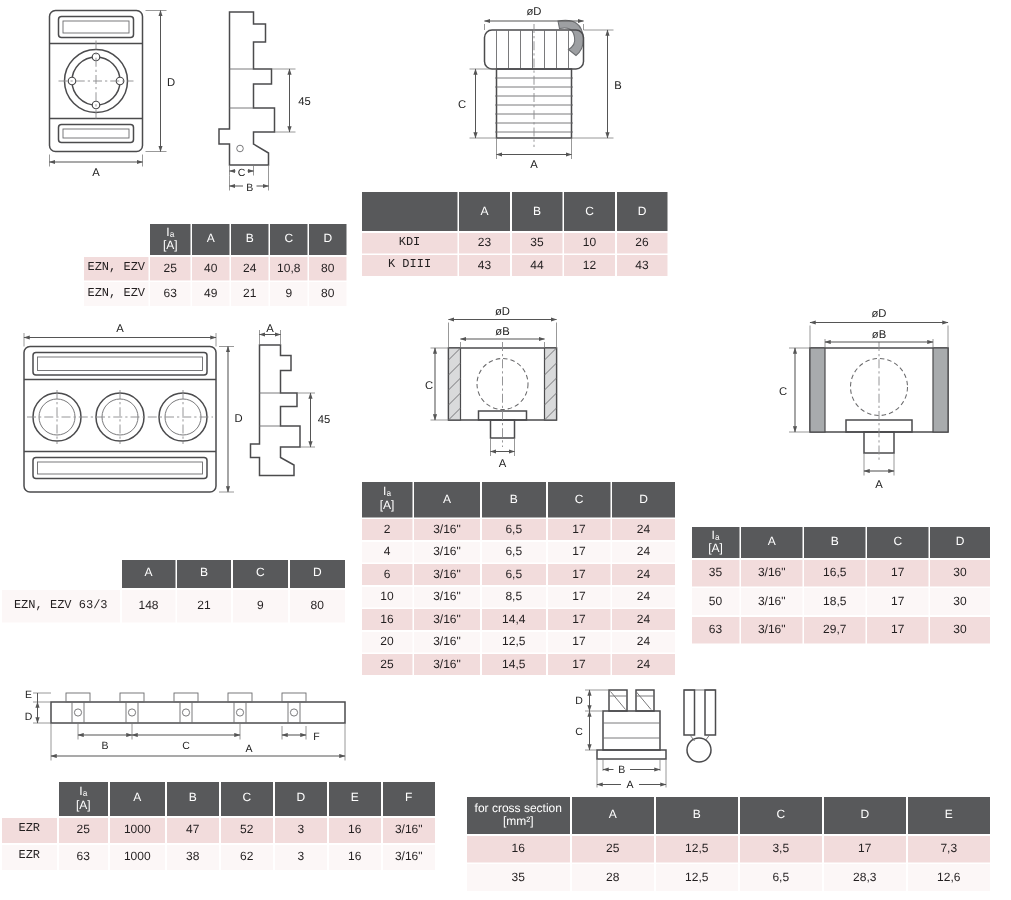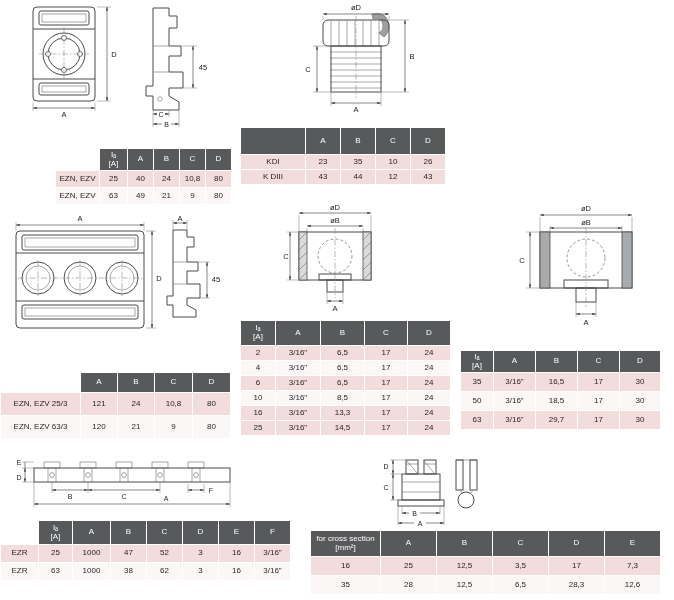--- a/index.html
+++ b/index.html
@@ -6,21 +6,21 @@
   body{background:#ffffff;}
   #page{position:relative;width:674px;height:600px;background:#fff;
         font-family:"Liberation Sans","DejaVu Sans",sans-serif;color:#231f20;overflow:hidden;}
   table.tbl{position:absolute;border-collapse:collapse;table-layout:fixed;}
   .tbl th,.tbl td{border:1px solid #fff;font-size:8px;font-weight:normal;text-align:center;
         vertical-align:middle;padding:0;line-height:1.1;overflow:hidden;}
   .hdr{background:#58595b;color:#fff;font-weight:bold;}
   .blank{background:transparent;border:none;}
   .pink{background:#f2dcdc;}
   .white{background:#fcf7f7;}
-  .lbl{text-align:left;padding-left:4px;}
+  .lbl{text-align:left;padding-left:4px;font-family:Liberation Mono, monospace;}
   .pre{white-space:pre-line;}
   .small{font-size:7px;}
   svg.draw{position:absolute;overflow:visible;}
   svg.draw text{font-family:"Liberation Sans","DejaVu Sans",sans-serif;font-size:7.5px;fill:#222;}
   svg.draw text.t7{font-size:7px;}
   .ln{fill:none;stroke:#4b4b4d;stroke-width:1;}
   .lnt{fill:none;stroke:#6b6b6d;stroke-width:0.6;}
   .cl{fill:none;stroke:#8a8a8c;stroke-width:0.6;stroke-dasharray:6 2 1.5 2;}
   .dsh{fill:none;stroke:#6b6b6d;stroke-width:0.7;stroke-dasharray:3 2;}
   .dim{fill:none;stroke:#555;stroke-width:0.7;}
@@ -382,29 +382,22 @@
       </colgroup>
     <tbody>
         <tr style="height:20px">
       <th class="blank"></th>
       <th class="hdr">A</th>
       <th class="hdr">B</th>
       <th class="hdr">C</th>
       <th class="hdr">D</th>
     </tr>
     <tr style="height:23px">
-      <td class="pink lbl">EZN, EZV 25/3</td>
-      <td class="pink">121</td>
-      <td class="pink">24</td>
-      <td class="pink">10,8</td>
-      <td class="pink">80</td>
-    </tr>
-    <tr style="height:23px">
       <td class="white lbl">EZN, EZV 63/3</td>
-      <td class="white">120</td>
+      <td class="white">148</td>
       <td class="white">21</td>
       <td class="white">9</td>
       <td class="white">80</td>
     </tr>
   </tbody>
     </table>
 
   <table class="tbl" style="left:240px;top:320px;width:210px">
     <colgroup>
         <col style="width:35px">
@@ -446,23 +439,30 @@
     <tr style="height:15px">
       <td class="white">10</td>
       <td class="white">3/16"</td>
       <td class="white">8,5</td>
       <td class="white">17</td>
       <td class="white">24</td>
     </tr>
     <tr style="height:15px">
       <td class="pink">16</td>
       <td class="pink">3/16"</td>
-      <td class="pink">13,3</td>
+      <td class="pink">14,4</td>
       <td class="pink">17</td>
       <td class="pink">24</td>
+    </tr>
+    <tr style="height:15px">
+      <td class="white">20</td>
+      <td class="white">3/16"</td>
+      <td class="white">12,5</td>
+      <td class="white">17</td>
+      <td class="white">24</td>
     </tr>
     <tr style="height:15px">
       <td class="pink">25</td>
       <td class="pink">3/16"</td>
       <td class="pink">14,5</td>
       <td class="pink">17</td>
       <td class="pink">24</td>
     </tr>
   </tbody>
     </table>

